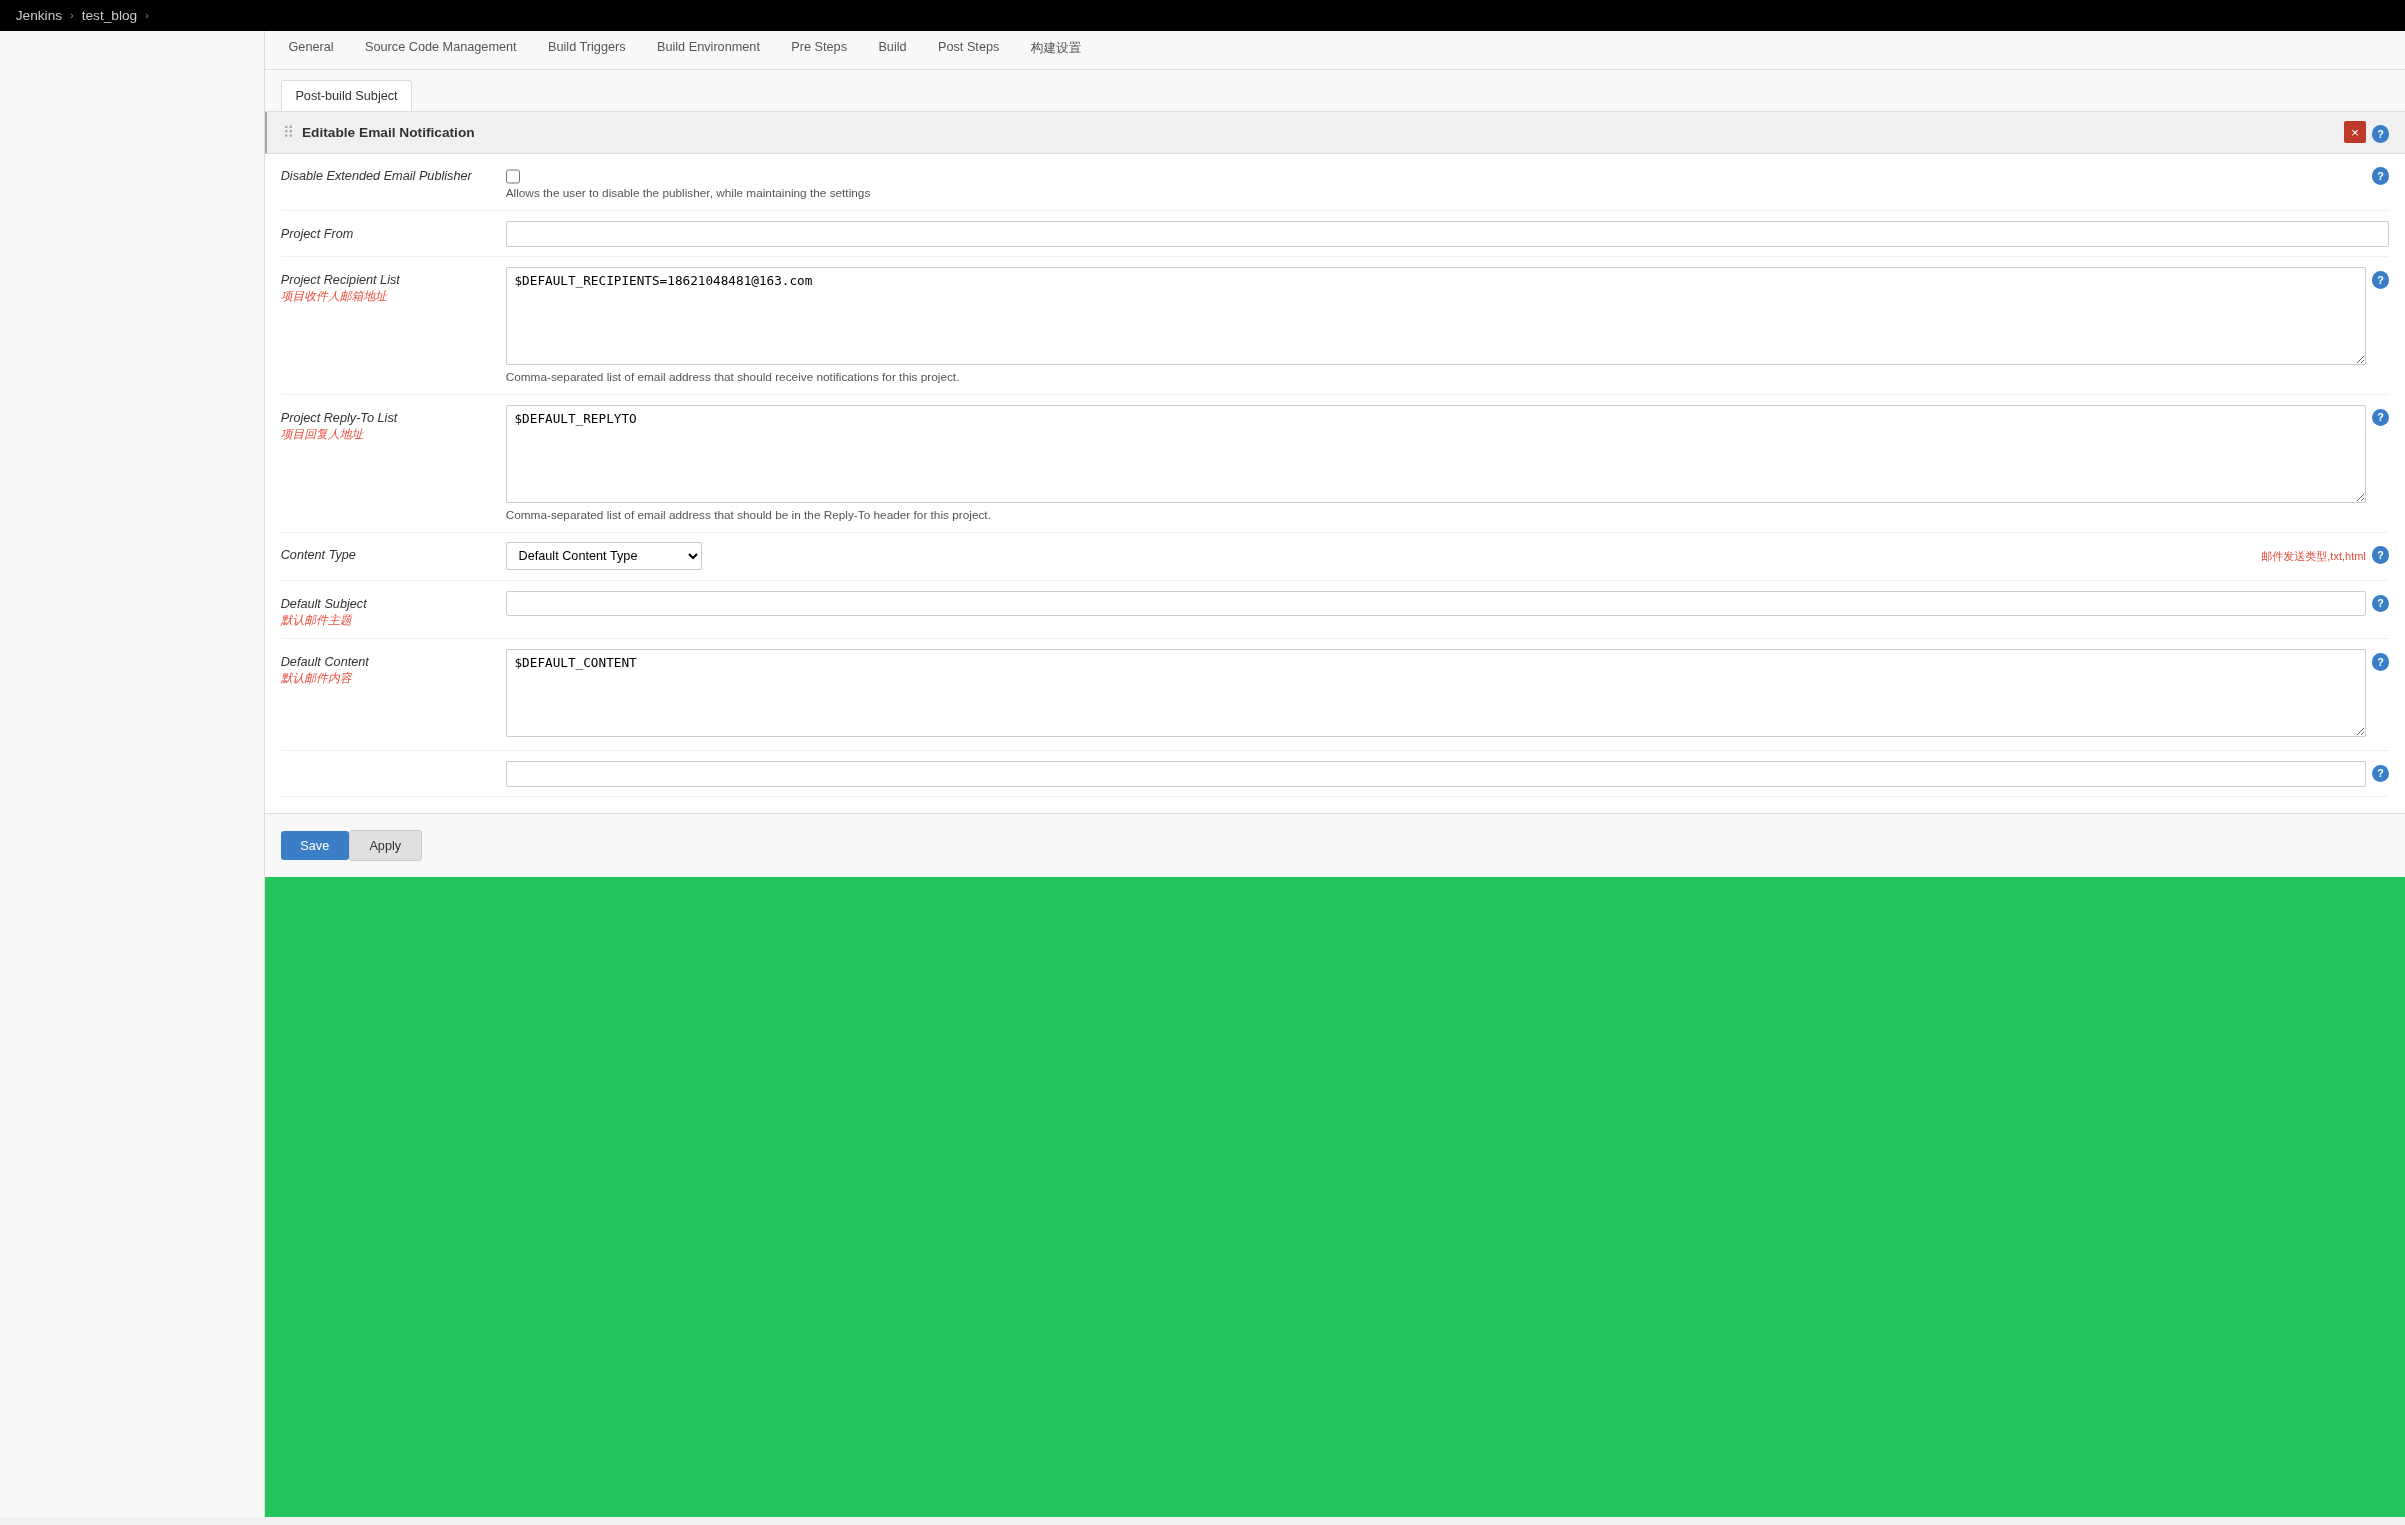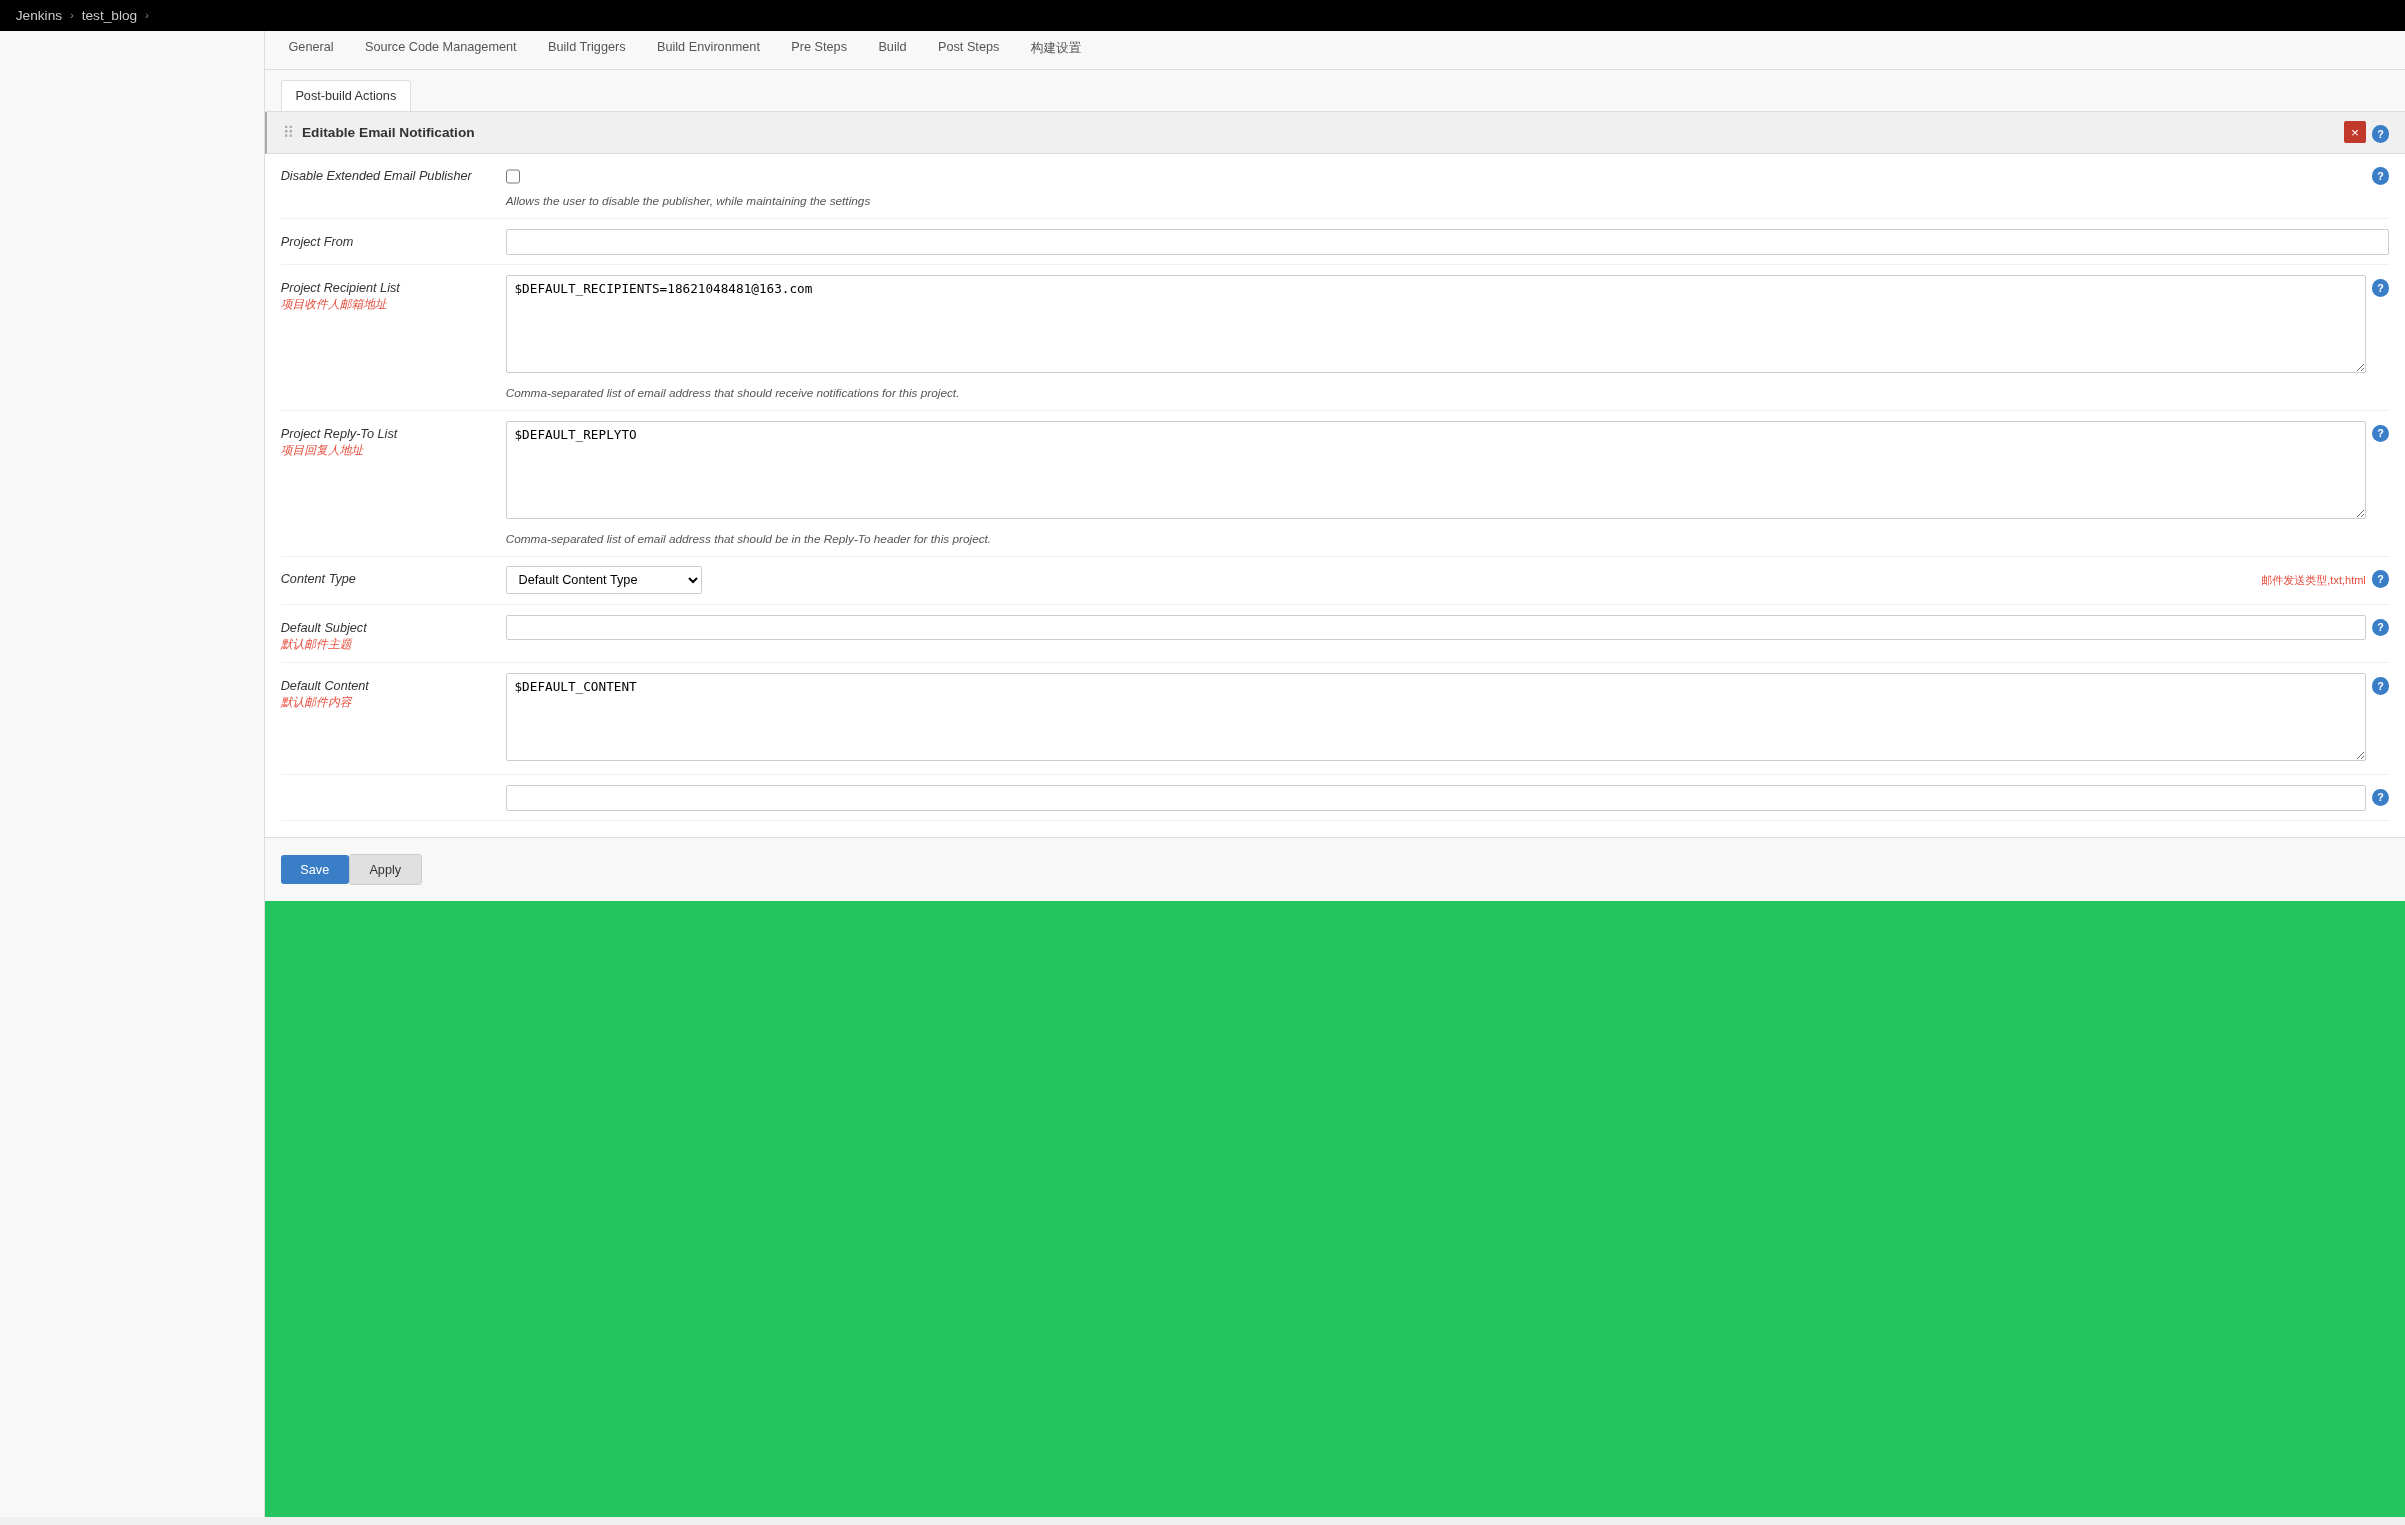--- a/index.html
+++ b/index.html
@@ -224,22 +224,21 @@
       justify-content: center;
       cursor: pointer;
       flex-shrink: 0;
       margin-top: 3.9px;
     }
 
     
     .help-text {
       font-size: 11.8px;
       color: #555;
-      margin-top: 10px;
-      font-style: italic;
+      margin-top: 2px;
     }
 
     
     .select-with-annotation {
       display: flex;
       align-items: center;
       gap: 7.8px;
       justify-content: space-between;
     }
     .select-annotation {
@@ -305,21 +304,21 @@
       <a class="nav-tab" href="#">Source Code Management</a>
       <a class="nav-tab" href="#">Build Triggers</a>
       <a class="nav-tab" href="#">Build Environment</a>
       <a class="nav-tab" href="#">Pre Steps</a>
       <a class="nav-tab" href="#">Build</a>
       <a class="nav-tab" href="#">Post Steps</a>
       <a class="nav-tab" href="#">构建设置</a>
     </div>
 
     <div class="section-tabs">
-      <div class="section-tab">Post-build Actions</div>
+      <div class="section-tab">Post-build Subject</div>
     </div>
 
     <div class="form-area">
 
       <div class="section-header">
         <div class="section-header-left">
           <span class="drag-handle">⠿</span>
           <span class="section-title">Editable Email Notification</span>
         </div>
         <div class="section-header-right">

